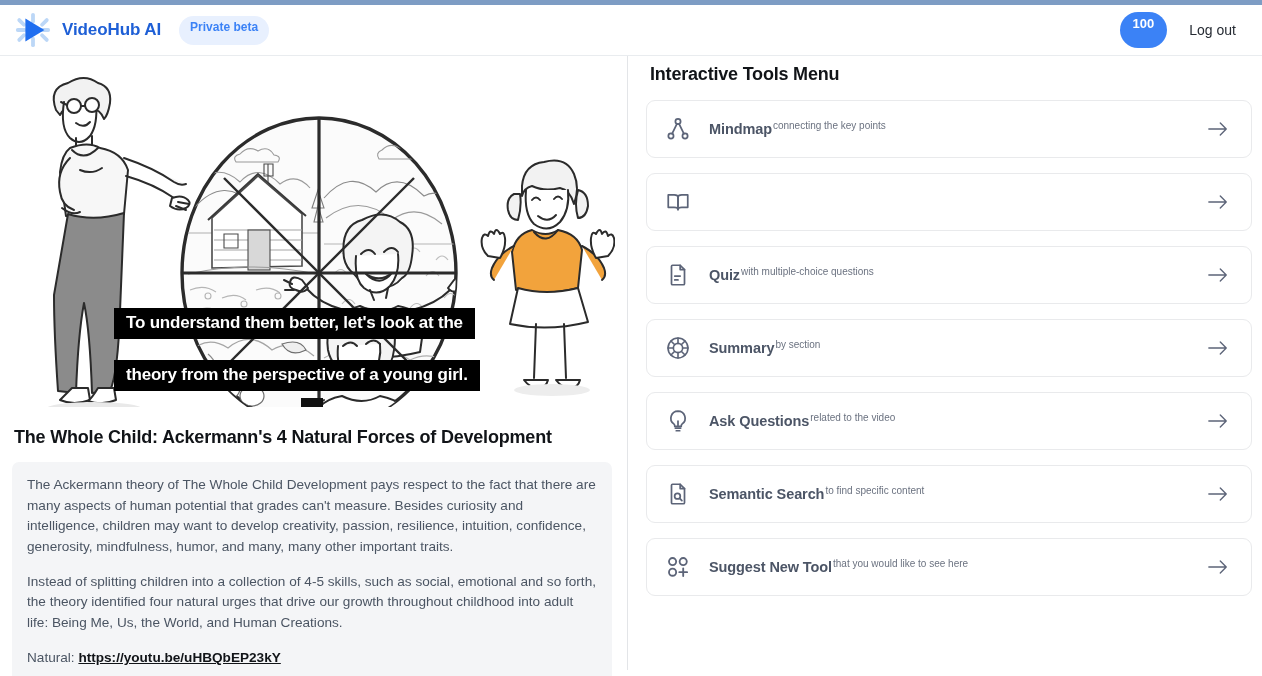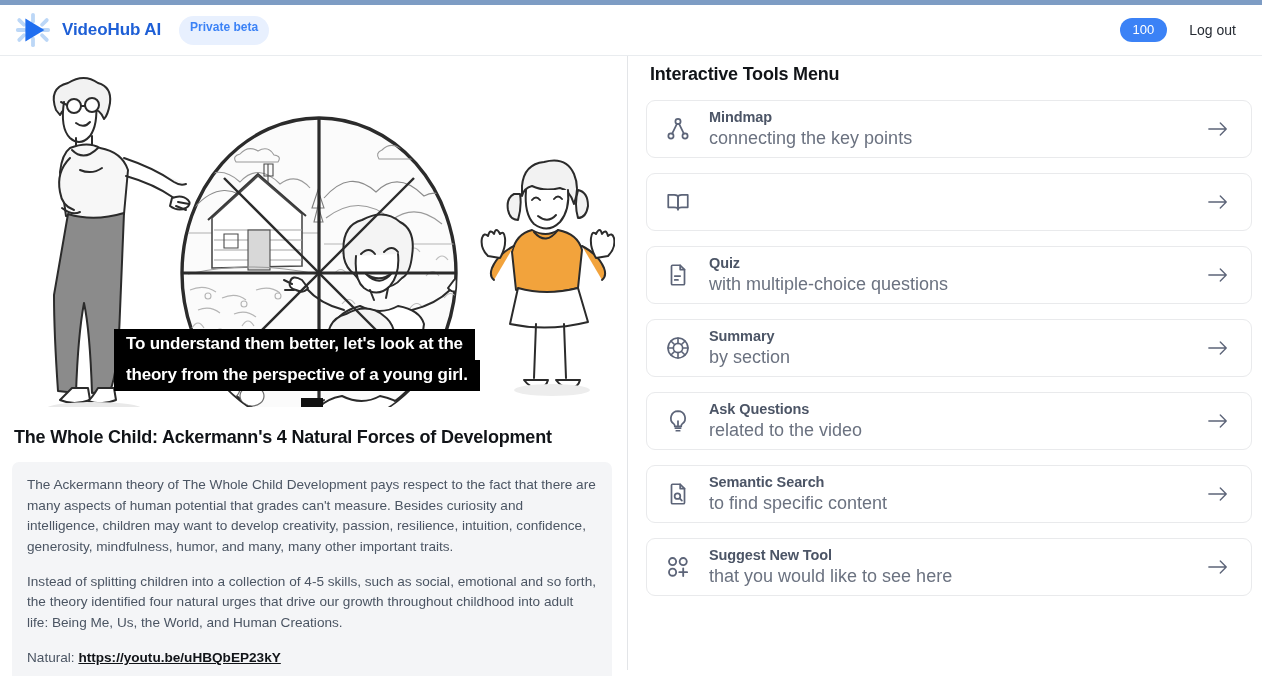--- a/index.html
+++ b/index.html
@@ -49,23 +49,23 @@
   .header-right {
     margin-left: auto;
     display: flex;
     align-items: center;
     gap: 22px;
   }
   .credits {
     background: #3b82f6;
     color: #ffffff;
     font-size: 13px;
-    font-weight: normal;
+    font-weight: bold;
     border-radius: 999px;
-    padding: 4px 13px 5px;
+    padding: 4px 13px 16px;
     line-height: 1.2;
   }
   .logout {
     font-size: 14px;
     font-weight: normal;
     color: #262b33;
     cursor: pointer;
   }
 
   
@@ -101,21 +101,21 @@
     margin-top: 2px;
   }
   .video-frame svg { display: block; }
   .caption-wrap {
     position: absolute;
     left: 102px;
     bottom: 16px;
     display: flex;
     flex-direction: column;
     align-items: flex-start;
-    gap: 0;
+    gap: 21px;
   }
   .caption-line {
     background: #000000;
     color: #ffffff;
     font-size: 17px;
     font-weight: bold;
     letter-spacing: -0.2px;
     padding: 6px 12px 7px;
     line-height: 1.05;
     white-space: nowrap;
@@ -179,33 +179,33 @@
     width: 34px;
     flex: 0 0 34px;
     display: flex;
     align-items: center;
     justify-content: center;
     color: #5c6478;
   }
   .tool-text {
     margin-left: 14px;
     display: flex;
-    flex-direction: column;
+    flex-direction: row;
     justify-content: center;
     gap: 1px;
   }
   .tool-name {
     font-size: 14.5px;
     font-weight: bold;
     color: #4c5566;
     letter-spacing: -0.1px;
     line-height: 1.25;
   }
   .tool-desc {
-    font-size: 18px;
+    font-size: 10px;
     color: #6b7280;
     line-height: 1.25;
   }
   .tool-arrow {
     margin-left: auto;
     color: #5c6478;
     display: flex;
     align-items: center;
   }
 </style>

